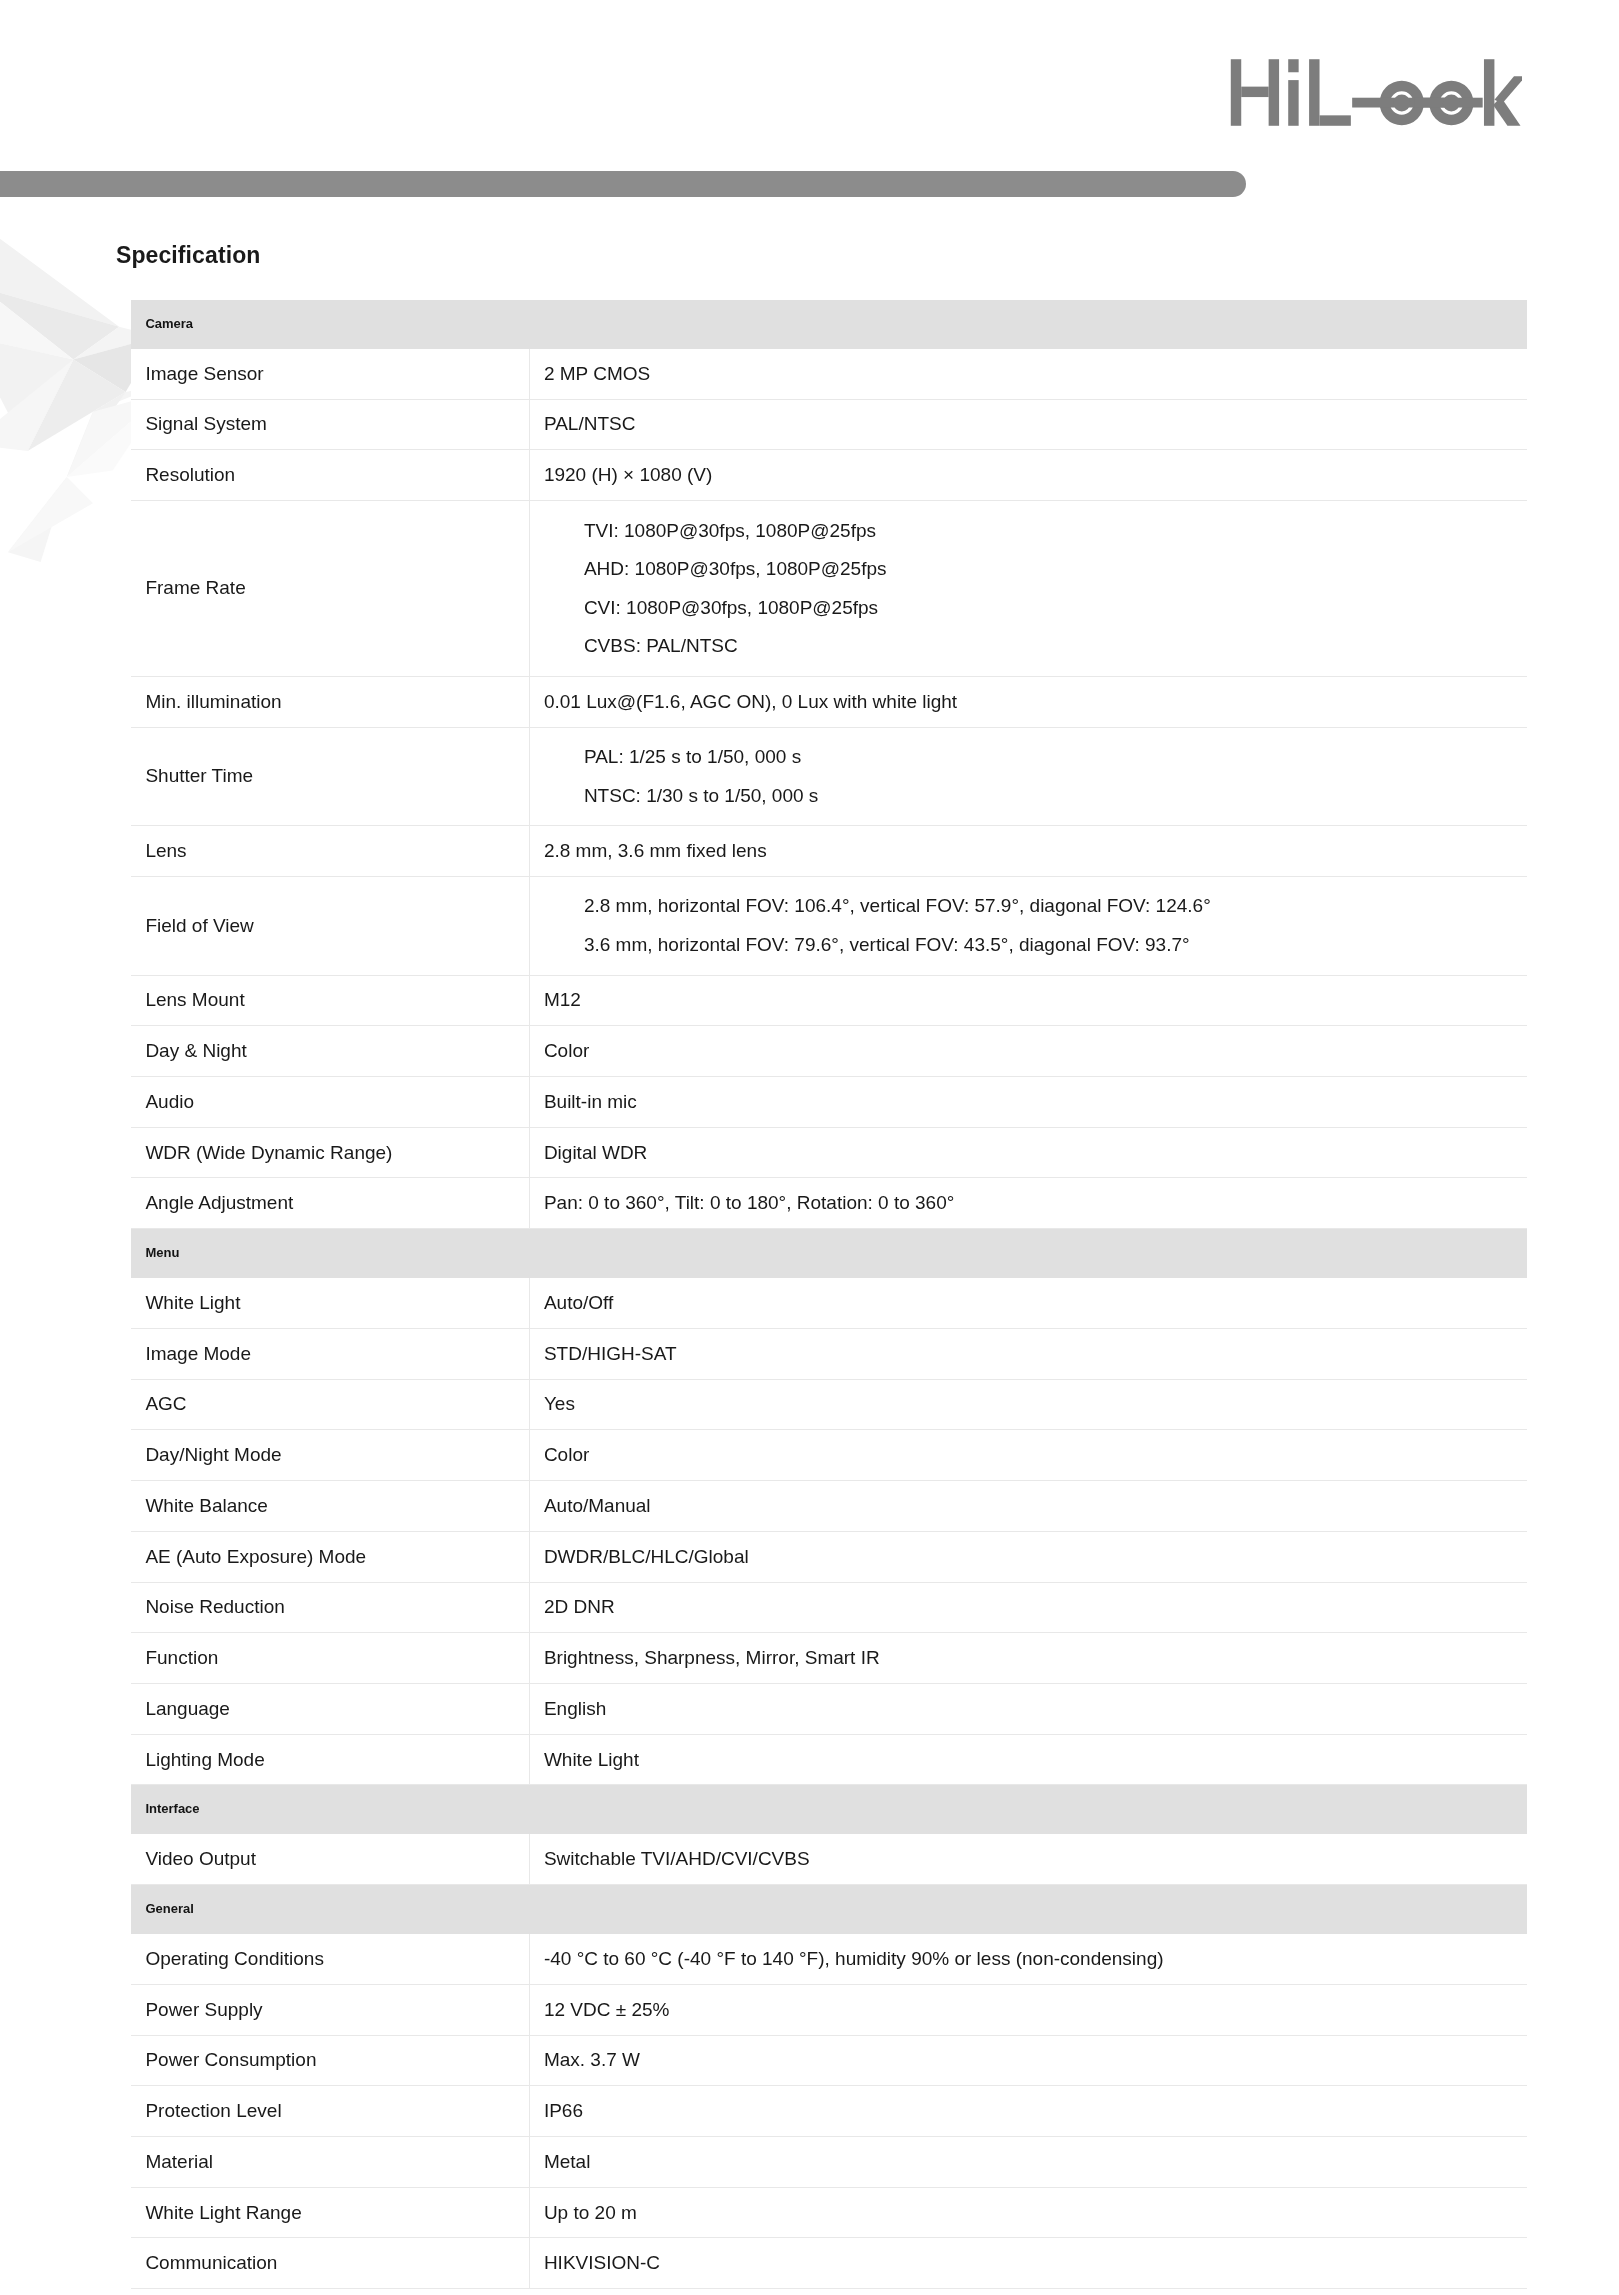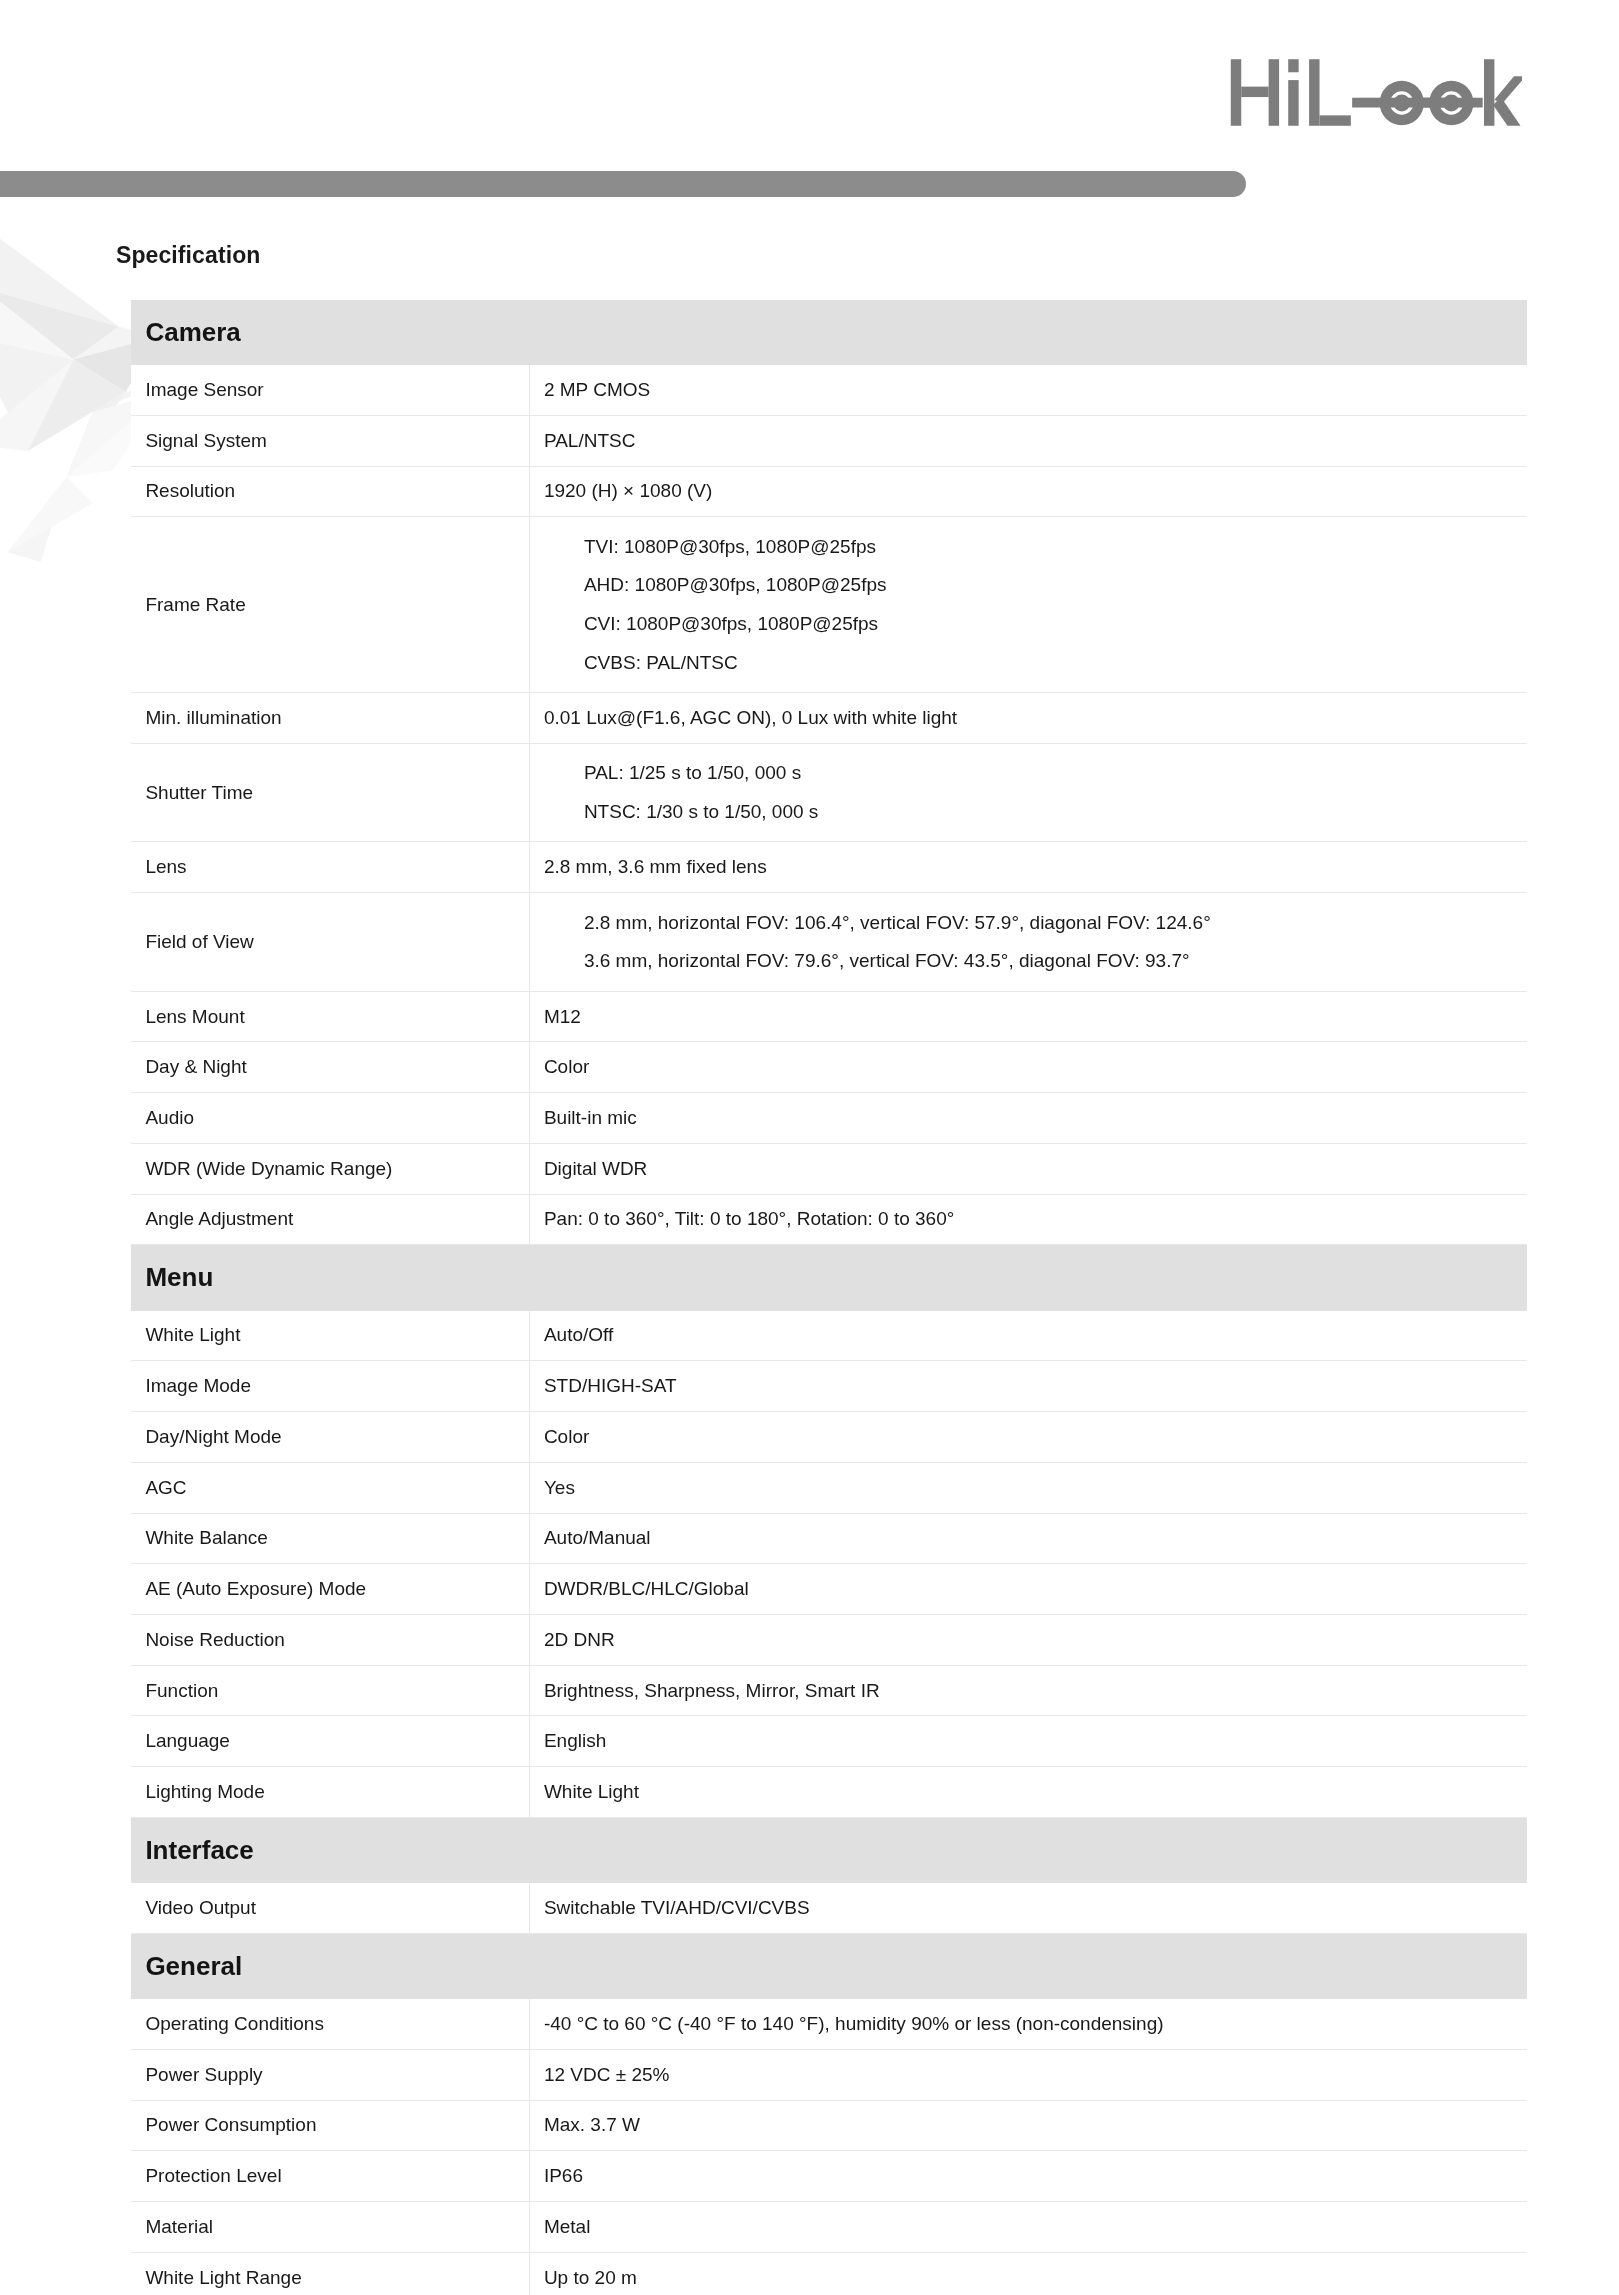--- a/index.html
+++ b/index.html
@@ -67,21 +67,21 @@
     width: 1395px;
     border-collapse: collapse;
     table-layout: fixed;
   }
   .spec-table col.c-label { width: 398px; }
   .spec-table col.c-value { width: 998px; }
 
   .spec-table tr.section-row > td {
     background: #e0e0e0;
     border: none;
-    font-size: 26px;
+    font-size: 13px;
     font-weight: bold;
     color: #141414;
     padding: 15.7px 14.4px 17px 14.4px;
     line-height: 1.25;
   }
 
   .spec-table tr.data-row > td {
     border-bottom: 1.3px solid #e8e8e8;
     font-size: 19px;
     color: #191919;
@@ -232,28 +232,28 @@
       </tr>
       <tr class="data-row">
         <td class="label-cell">White Light</td>
         <td>Auto/Off</td>
       </tr>
       <tr class="data-row">
         <td class="label-cell">Image Mode</td>
         <td>STD/HIGH-SAT</td>
       </tr>
       <tr class="data-row">
+        <td class="label-cell">AGC</td>
+        <td>Yes</td>
+      </tr>
+      <tr class="data-row">
         <td class="label-cell">Day/Night Mode</td>
         <td>Color</td>
       </tr>
       <tr class="data-row">
-        <td class="label-cell">AGC</td>
-        <td>Yes</td>
-      </tr>
-      <tr class="data-row">
         <td class="label-cell">White Balance</td>
         <td>Auto/Manual</td>
       </tr>
       <tr class="data-row">
         <td class="label-cell">AE (Auto Exposure) Mode</td>
         <td>DWDR/BLC/HLC/Global</td>
       </tr>
       <tr class="data-row">
         <td class="label-cell">Noise Reduction</td>
         <td>2D DNR</td>

